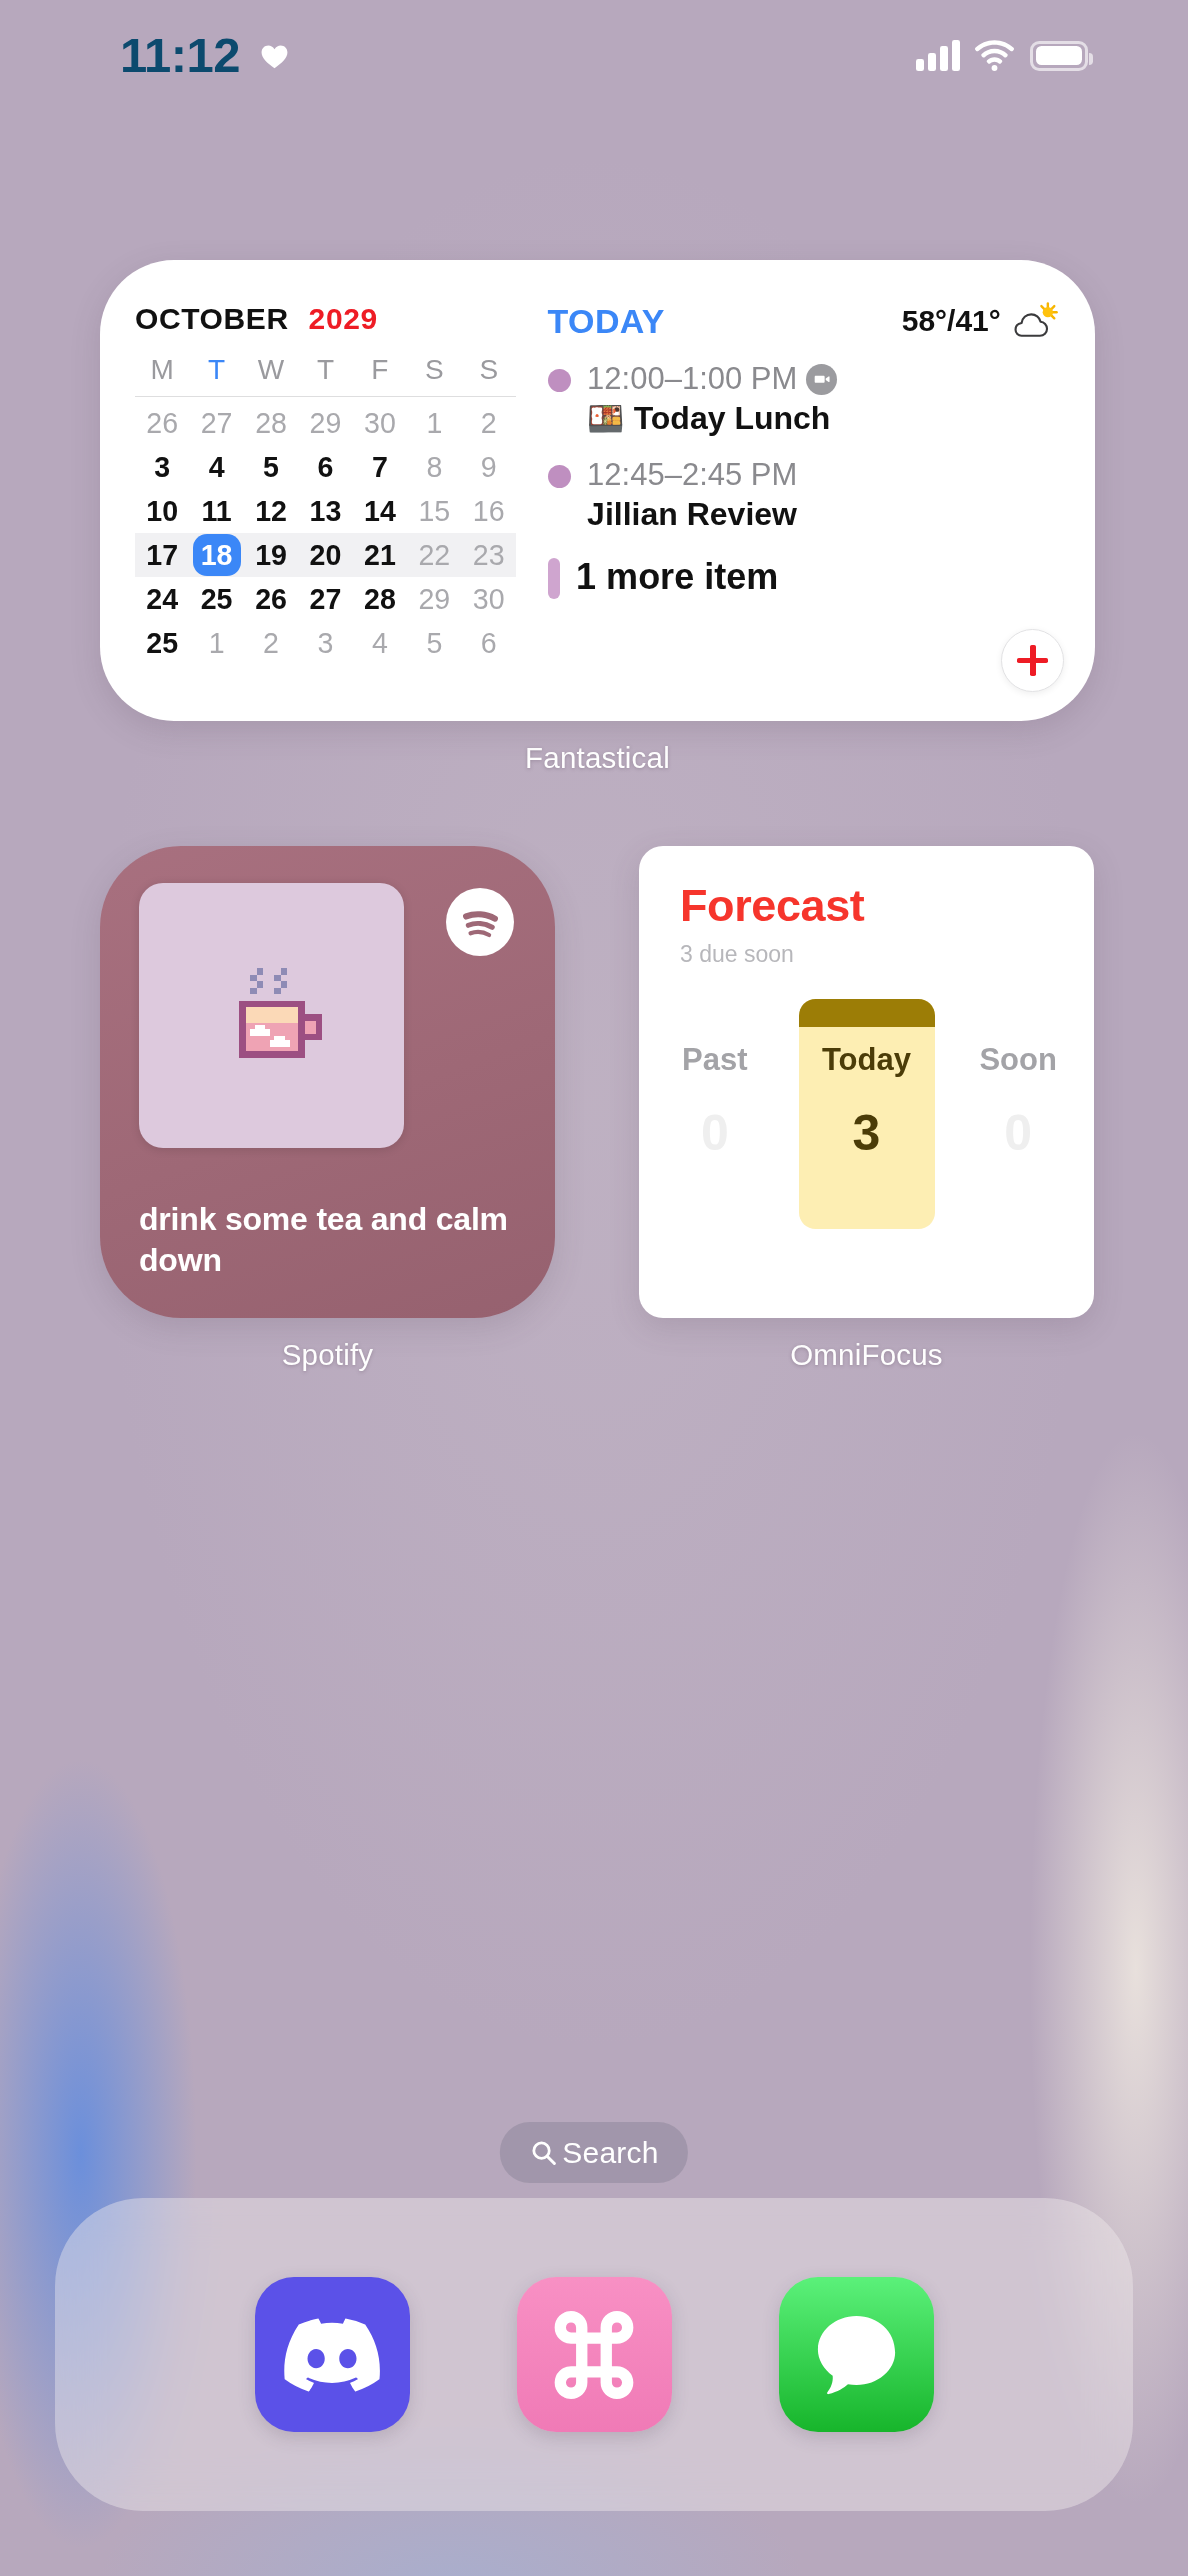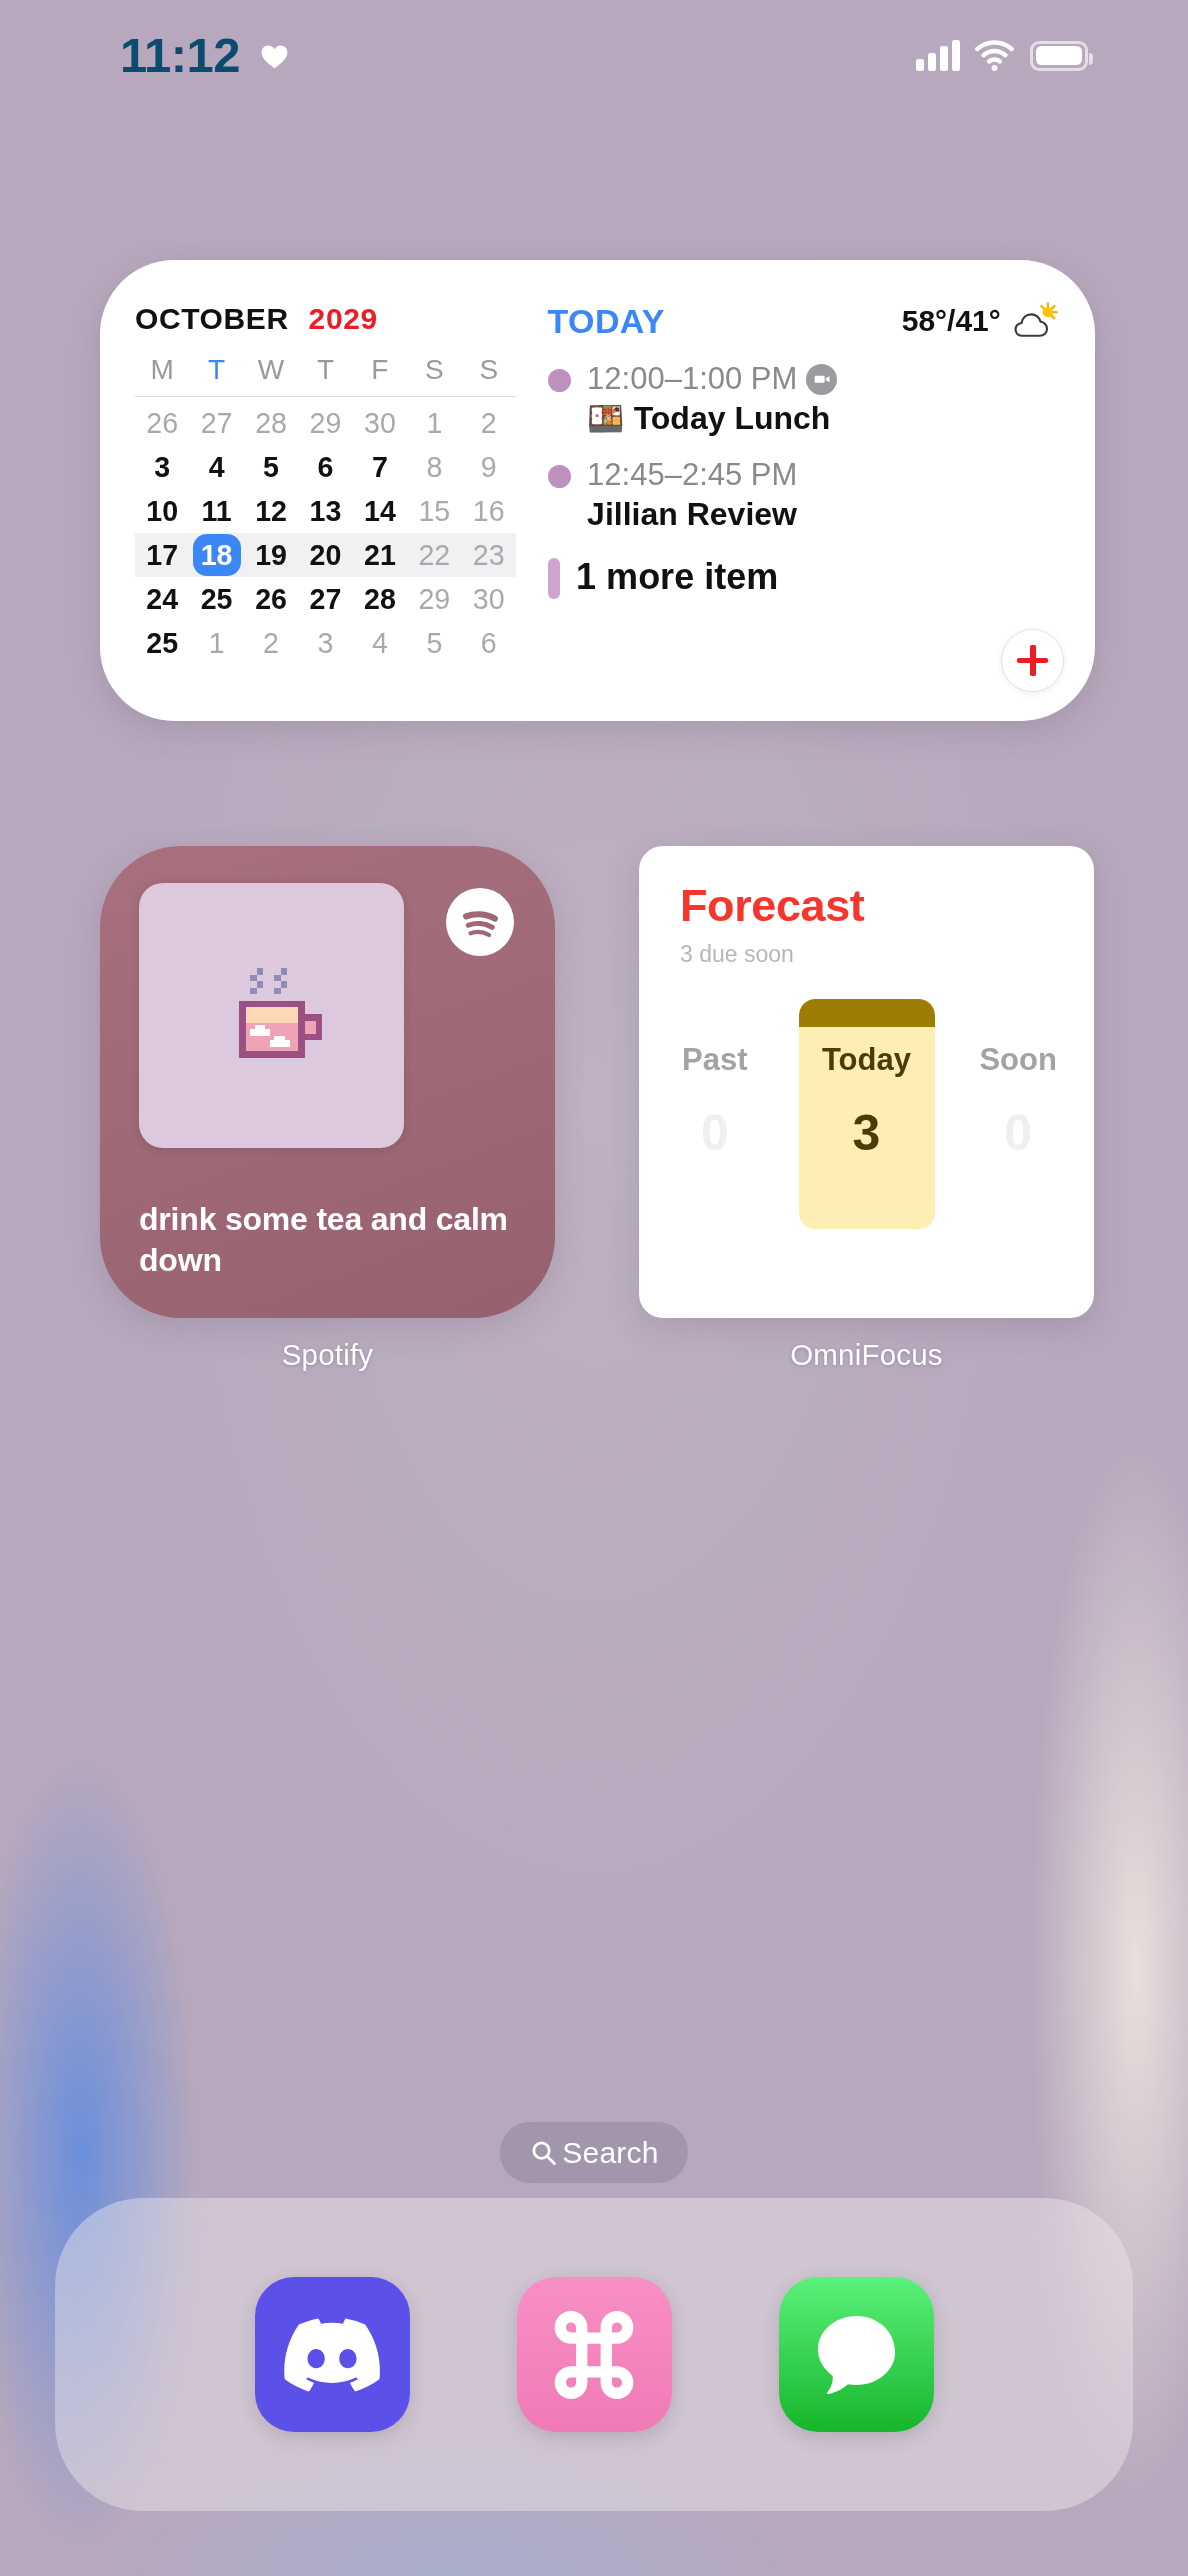--- a/index.html
+++ b/index.html
@@ -384,20 +384,21 @@
               <div class="ev-bar"></div>
               <div class="ev-more">1 more item</div>
             </div>
           </div>
         </div>
 
         <div id="add-event-button">
           <span class="pl"></span>
         </div>
       </div>
+      <div class="w-label">Fantastical</div>
     </div>
 
     <div class="w-wrap" id="spotify-wrap">
       <div class="w-card" id="spotify-card">
 
         <div id="album-art">
           <span>
             <svg viewBox="0 0 64 64" width="140" height="140" shape-rendering="crispEdges">
 
               <g fill="#8e8bb5">

